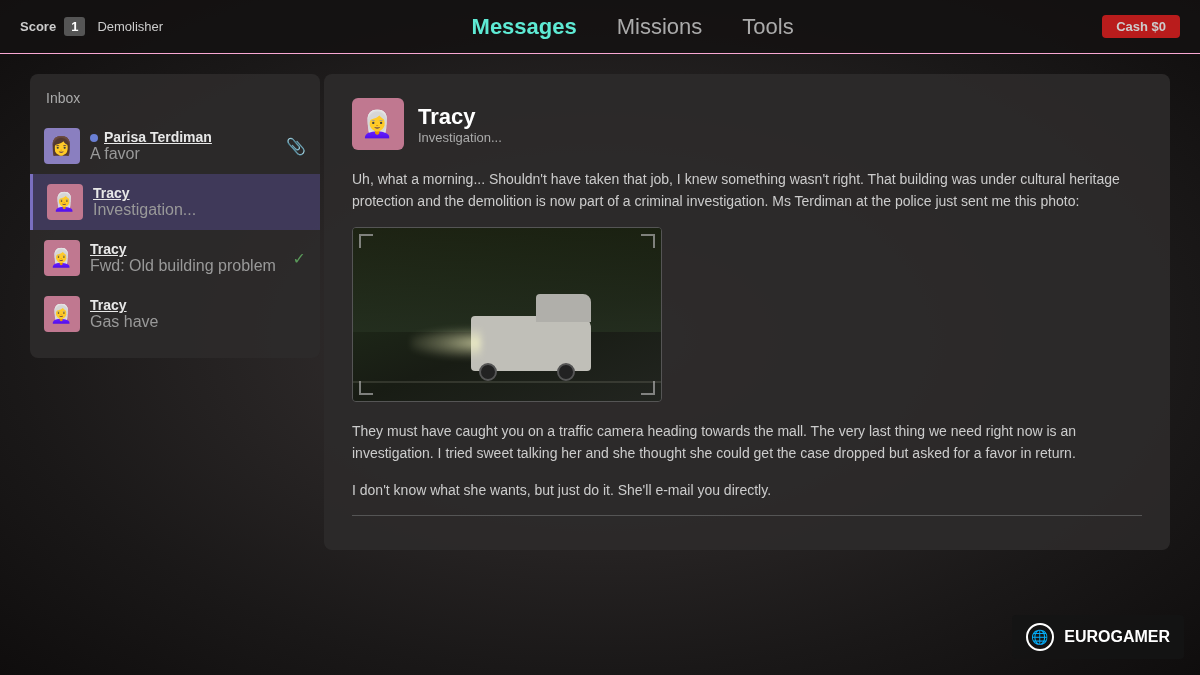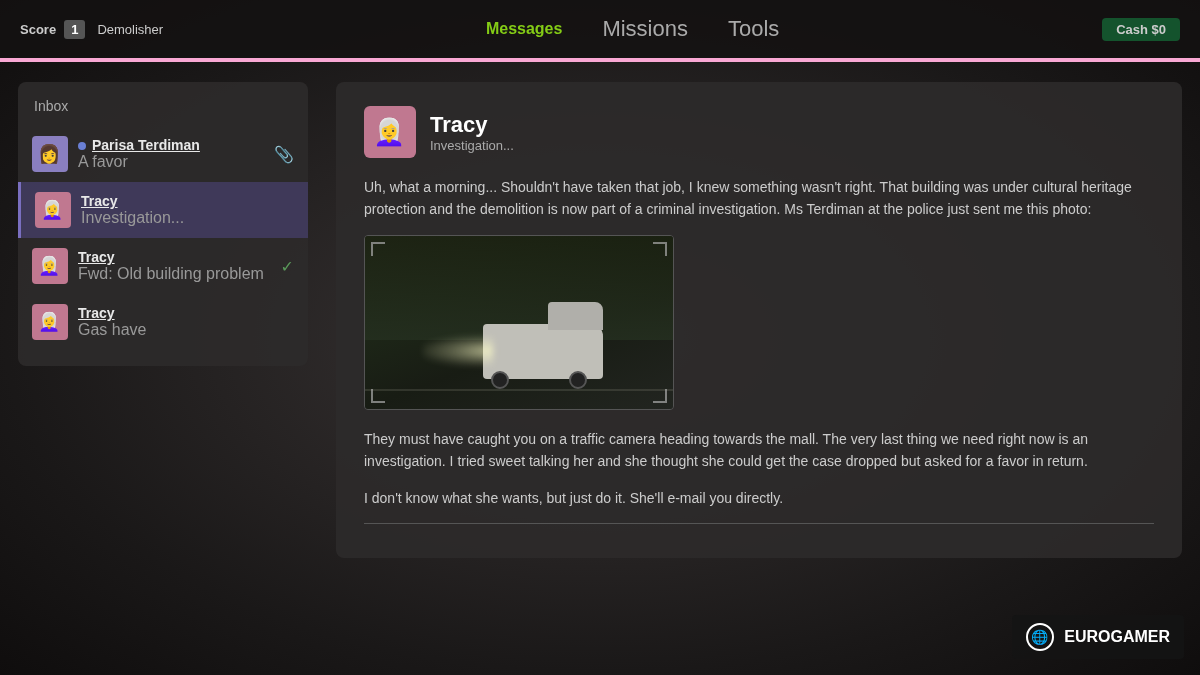--- a/index.html
+++ b/index.html
@@ -17,27 +17,27 @@
       position: absolute;
       inset: 0;
       background: radial-gradient(ellipse at center, #3a3535 0%, #1a1818 70%, #0f0d0d 100%);
       z-index: 0;
     }
 
     
     .top-bar {
       position: relative;
       z-index: 10;
-      height: 62px;
+      height: 54px;
       display: flex;
       align-items: center;
       justify-content: space-between;
       padding: 0 20px;
       background: rgba(20,18,18,0.85);
-      border-bottom: 4px solid #f9a8d4;
+      border-bottom: 1px solid #f9a8d4;
     }
 
     .top-bar-left {
       display: flex;
       align-items: center;
       gap: 8px;
     }
 
     .score-label {
       color: #ccc;
@@ -67,46 +67,46 @@
     }
 
     .nav-item {
       color: #aaa;
       font-size: 22px;
       cursor: pointer;
       font-weight: normal;
     }
 
     .nav-item.active {
-      color: #84cc16;
-      font-size: 16px;
+      color: #5eead4;
+      font-size: 22px;
       font-weight: bold;
     }
 
     .top-bar-right {
       display: flex;
       align-items: center;
     }
 
     .cash-badge {
-      background: #14532d;
+      background: #b91c1c;
       color: #ccc;
       padding: 4px 14px;
       border-radius: 4px;
       font-size: 13px;
       font-weight: bold;
     }
 
     
     .main-content {
       position: relative;
       z-index: 5;
       display: flex;
-      gap: 28px;
-      padding: 20px 18px;
+      gap: 4px;
+      padding: 20px 30px;
       height: calc(675px - 62px);
       align-items: flex-start;
     }
 
     
     .inbox-panel {
       width: 290px;
       background: rgba(45,42,42,0.92);
       border-radius: 8px;
       padding: 16px 0;

